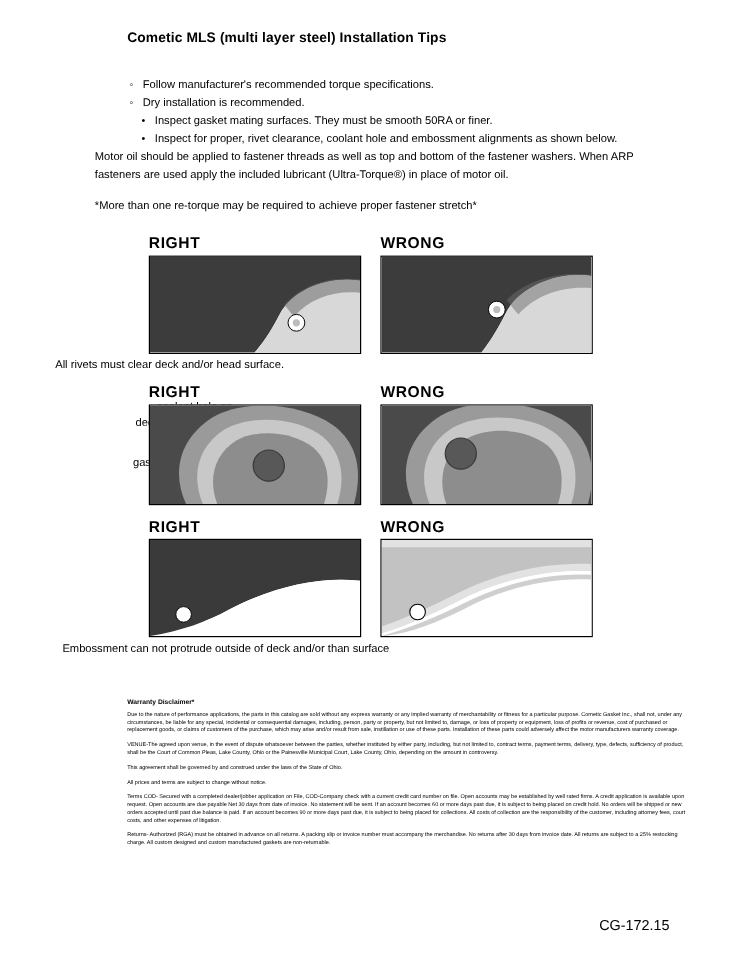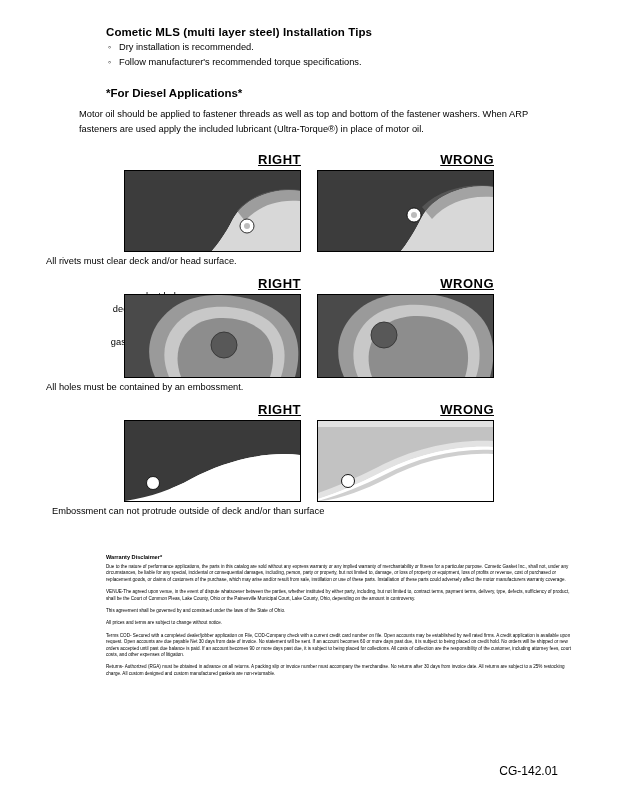--- a/index.html
+++ b/index.html
@@ -18,21 +18,21 @@
   .page {
     position: relative;
     width: 618px;
     height: 800px;
     box-sizing: border-box;
     padding: 26px 46px 0 46px;
   }
   h1.title {
     font-size: 11.5px;
     font-weight: bold;
-    margin: 0 0 2px 60px;
+    margin: 0 0 25px 60px;
     letter-spacing: 0.1px;
   }
   ul.bullets {
     list-style: none;
     margin: 0 0 0 62px;
     padding: 0;
   }
   ul.bullets > li {
     font-size: 9.3px;
     line-height: 15px;
@@ -85,26 +85,25 @@
   }
   .figrow {
     display: flex;
     justify-content: center;
     gap: 16px;
   }
   .figcol {
     width: 177px;
   }
   .figlabel {
-    text-align: right;
+    text-align: left;
     font-size: 13px;
     font-weight: bold;
     letter-spacing: 0.5px;
     margin-bottom: 3px;
-    text-decoration: underline;
   }
   .figbox {
     width: 177px;
     height: 82px;
     border: 1px solid #000;
     box-sizing: border-box;
     overflow: hidden;
     position: relative;
     background: #ffffff;
   }
@@ -150,27 +149,31 @@
   svg { display: block; }
 </style>
 </head>
 <body>
 
 <div class="page">
 
   <h1 class="title">Cometic MLS (multi layer steel) Installation Tips</h1>
 
   <ul class="bullets">
+    <li>Follow manufacturer's recommended torque specifications.</li>
     <li>Dry installation is recommended.</li>
-    <li>Follow manufacturer's recommended torque specifications.</li>
   </ul>
-
-  <h2 class="subhead">*For Diesel Applications*</h2>
+  <ul class="sub" style="margin-left:72px;">
+    <li>Inspect gasket mating surfaces.  They must be smooth 50RA or finer.</li>
+    <li>Inspect for proper, rivet clearance, coolant hole and embossment alignments as shown below.</li>
+  </ul>
+
 
   <p class="body">Motor oil should be applied to fastener threads as well as top and bottom of the fastener washers. When ARP fasteners are used apply the included lubricant (Ultra-Torque®) in place of motor oil.</p>
+  <p class="body tight">*More than one re-torque may be required to achieve proper fastener stretch*</p>
 
   <div class="figures">
 
     <div class="figrow">
       <div class="figcol">
         <div class="figlabel">RIGHT</div>
         <div class="figbox">
           <svg width="175" height="80" viewBox="0 0 175 80">
             <rect x="0" y="0" width="175" height="80" fill="#ffffff"></rect>
             <path d="M0,0 H175 V20 C150,16 120,26 108,48 C100,64 92,74 87,80 H0 Z" fill="#3c3c3c"></path>
@@ -234,25 +237,20 @@
               <path d="M0,0 H175 V82 H0 Z" fill="#4a4a4a"></path>
               <path d="M26,82 C14,56 20,26 50,8 C78,-8 128,-4 154,14 C178,32 178,60 172,82 Z" fill="#9a9a9a"></path>
               <path d="M40,82 C30,58 36,32 60,18 C84,5 126,8 146,24 C164,39 164,64 158,82 Z" fill="#c8c8c8"></path>
               <path d="M54,82 C46,60 52,38 72,27 C92,17 122,20 138,33 C152,45 152,66 147,82 Z" fill="#8d8d8d"></path>
               <circle cx="66" cy="40" r="13" fill="#585858" stroke="#3a3a3a" stroke-width="1"></circle>
             </svg>
           </div>
         </div>
       </div>
     </div>
-    <div class="caprow">
-      <div class="capinner">
-        <div class="figcaption">All holes must be contained by an embossment.</div>
-      </div>
-    </div>
 
     <div class="figrow" style="margin-top:10px;">
       <div class="figcol">
         <div class="figlabel">RIGHT</div>
         <div class="figbox">
           <svg width="175" height="80" viewBox="0 0 175 80">
             <rect x="0" y="0" width="175" height="80" fill="#ffffff"></rect>
             <path d="M0,0 H175 V6 C120,10 70,30 40,58 C28,68 16,76 6,80 H0 Z" fill="#2c2c2c"></path>
             <path d="M0,18 H0 V80 H30 C48,66 76,42 112,26 C136,16 160,10 175,8 V2 C120,6 64,28 30,56 C18,66 8,74 0,78 Z" fill="#3a3a3a"></path>
             <path d="M0,10 C60,14 110,34 150,66 C160,74 168,78 175,80 H0 Z" fill="#3a3a3a" opacity="0"></path>
@@ -290,15 +288,15 @@
       <p>Due to the nature of performance applications, the parts in this catalog are sold without any express warranty or any implied warranty of merchantability or fitness for a particular purpose.  Cometic Gasket Inc., shall not, under any circumstances, be liable for any special, incidental or consequential damages, including, person, party or property, but not limited to, damage, or loss of property or equipment, loss of profits or revenue, cost of purchased or replacement goods, or claims of customers of the purchase, which may arise and/or result from sale, instillation or use of these parts.  Installation of these parts could adversely affect the motor manufacturers warranty coverage.</p>
       <p>VENUE-The agreed upon venue, in the event of dispute whatsoever between the parties, whether instituted by either party, including, but not limited to, contract terms, payment terms, delivery, type, defects, sufficiency of product, shall be the Court of Common Pleas, Lake County, Ohio or the Painesville Municipal Court, Lake County, Ohio, depending on the amount in controversy.</p>
       <p>This agreement shall be governed by and construed under the laws of the State of Ohio.</p>
       <p>All prices and terms are subject to change without notice.</p>
       <p>Terms COD- Secured with a completed dealer/jobber application on File, COD-Company check with a current credit card number on file.  Open accounts may be established by well rated firms.  A credit application is available upon request.  Open accounts are due payable Net 30 days from date of invoice.  No statement will be sent.  If an account becomes 60 or more days past due, it is subject to being placed on credit hold.  No orders will be shipped or new orders accepted until past due balance is paid.  If an account becomes 90 or more days past due, it is subject to being placed for collections.  All costs of collection are the responsibility of the customer, including attorney fees, court costs, and other expenses of litigation.</p>
       <p>Returns- Authorized (RGA) must be obtained in advance on all returns.  A packing slip or invoice number must accompany the merchandise.  No returns after 30 days from invoice date.  All returns are subject to a 25% restocking charge.  All custom designed and custom manufactured gaskets are non-returnable.</p>
 
     </div>
   </div>
 
-  <div class="docnum">CG-142.01</div>
+  <div class="docnum">CG-172.15</div>
 
 </div>
 
 </body></html>

